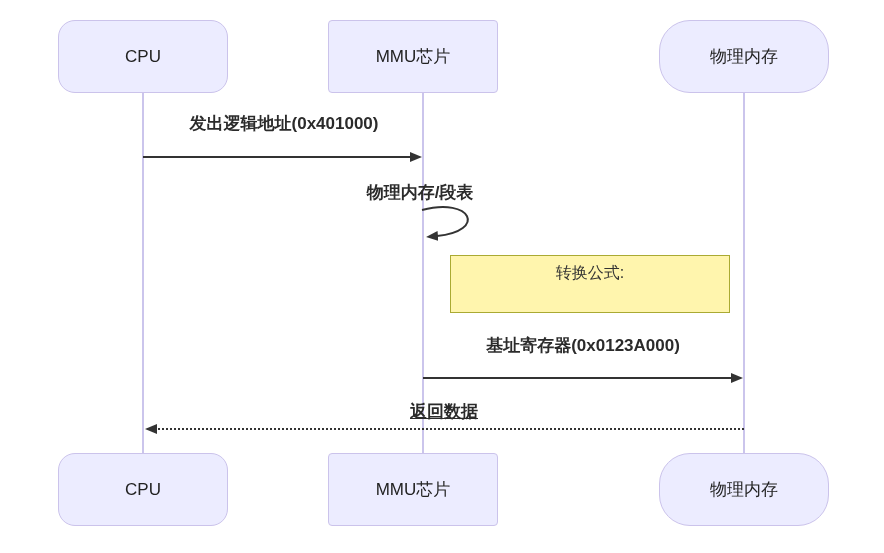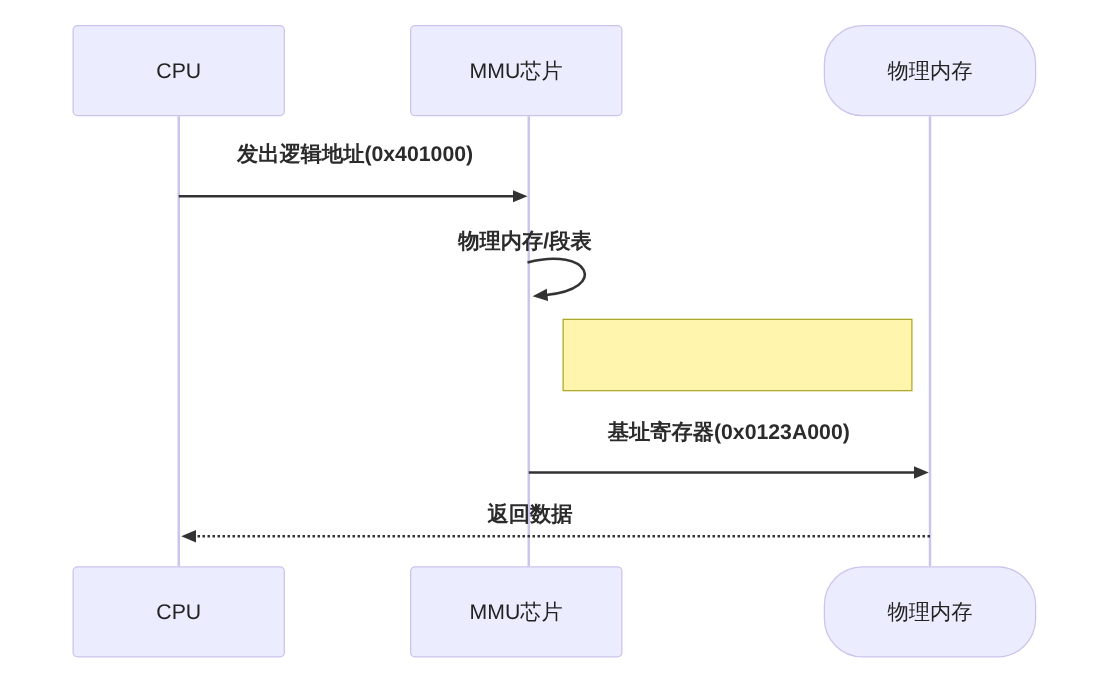--- a/index.html
+++ b/index.html
@@ -31,37 +31,37 @@
     border-radius: 4px;
     box-sizing: border-box;
     display: flex;
     align-items: center;
     justify-content: center;
     font-size: 17px;
     color: #222222;
   }
   .actor.row-top    { top: 20px; }
   .actor.row-bottom { top: 453px; }
-  .actor.col-cpu { left: 58px; }
+  .actor.col-cpu { left: 58px; border-radius: 17px; }
   .actor.col-mmu { left: 328px; }
   .actor.col-mem { left: 659px; border-radius: 31px; }
 
   .msg-label {
     position: absolute;
     transform: translateX(-50%);
     font-size: 17px;
     font-weight: 700;
     color: #2B2B2B;
     white-space: nowrap;
     text-align: right;
   }
   .msg-label.m1 { left: 284px; top: 112px; }
   .msg-label.m2 { left: 420px; top: 181px; }
   .msg-label.m3 { left: 583px; top: 334px; }
-  .msg-label.m4 { left: 424px; top: 400px; }
+  .msg-label.m4 { left: 444px; top: 400px; text-decoration: underline; }
 
   .note {
     position: absolute;
     left: 450px;
     top: 255px;
     width: 280px;
     height: 58px;
     box-sizing: border-box;
     background: #FFF5AD;
     border: 1px solid #AAAA33;
@@ -107,20 +107,21 @@
   <div class="actor row-top col-mem">
     <span>物理内存</span>
   </div>
 
   <div class="msg-label m1">发出逻辑地址(0x401000)</div>
   <div class="msg-label m2">物理内存/段表</div>
   <div class="msg-label m3">基址寄存器(0x0123A000)</div>
   <div class="msg-label m4">返回数据</div>
 
   <div class="note">
+    <div>转换公式:</div>
   </div>
 
   <div class="actor row-bottom col-cpu">
     <span>CPU</span>
   </div>
   <div class="actor row-bottom col-mmu">
     <span>MMU芯片</span>
   </div>
   <div class="actor row-bottom col-mem">
     <span>物理内存</span>

